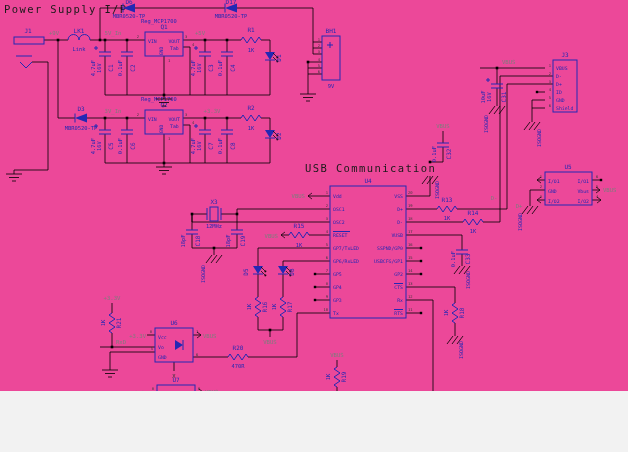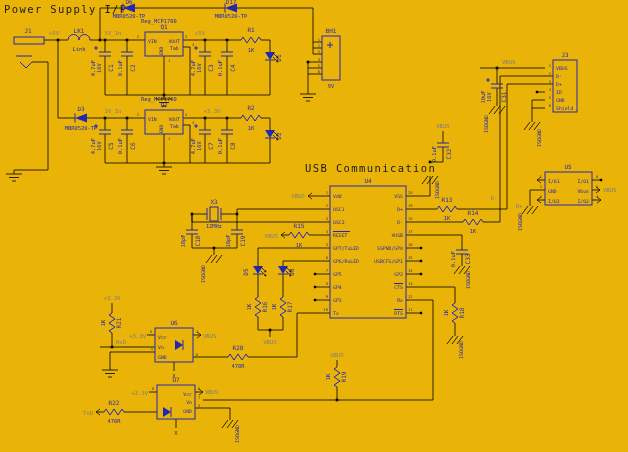--- a/index.html
+++ b/index.html
@@ -1,16 +1,16 @@
 <!DOCTYPE html>
 <html><head>
 <meta charset="utf-8">
 <style>
   html,body{margin:0;padding:0;background:#f2f2f2;}
-  .sheet{position:relative;width:628px;height:452px;background:#eab308;overflow:hidden;}
+  .sheet{position:relative;width:628px;height:391px;background:#ec4899;overflow:hidden;}
   svg text{font-family:"DejaVu Sans Mono", monospace;}
   .t-title{font-size:10.5px;fill:#1a1a1a;letter-spacing:1.4px;}
   .t-ref{font-size:6px;fill:#2328b4;}
   .t-val{font-size:5.4px;fill:#2328b4;}
   .t-pin{font-size:4.8px;fill:#2328b4;}
   .t-num{font-size:3.8px;fill:#3a3a3a;}
   .t-net{font-size:5.6px;fill:#7d7d7d;}
   .t-netb{font-size:5px;fill:#2328b4;}
   .t-x{font-size:5.5px;fill:#333;}
   .w{stroke:#000;stroke-width:0.8;fill:none;}

